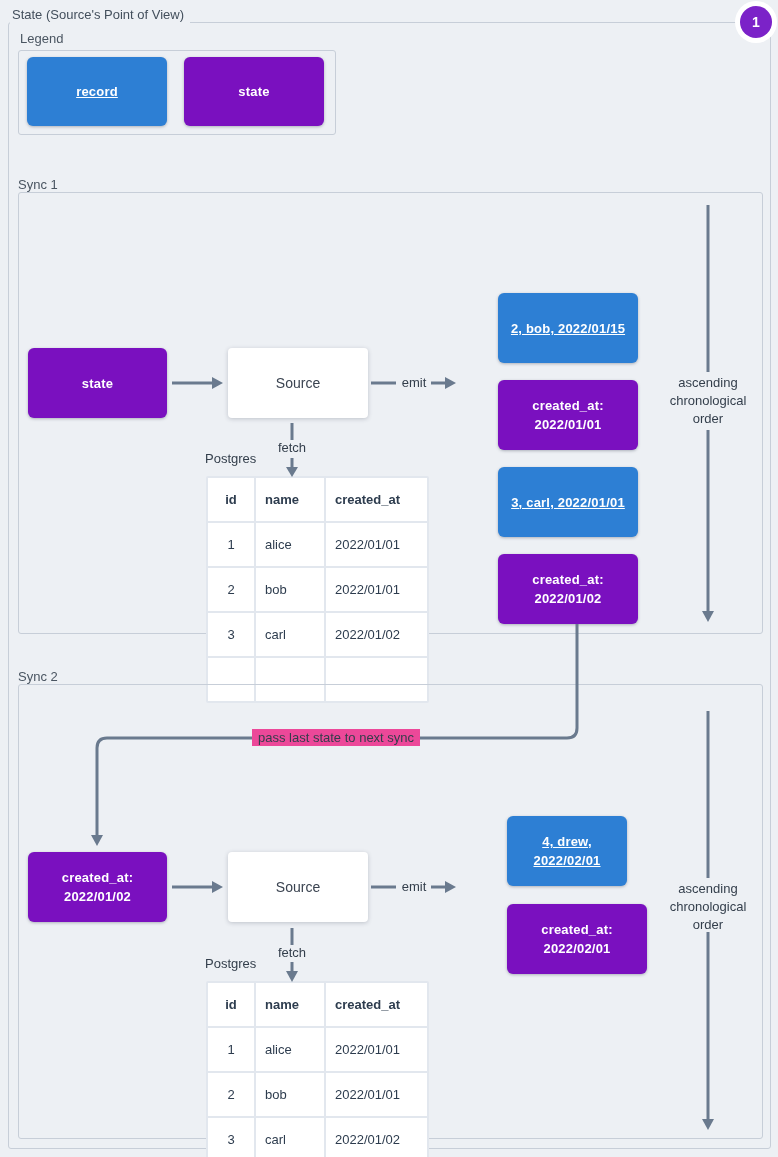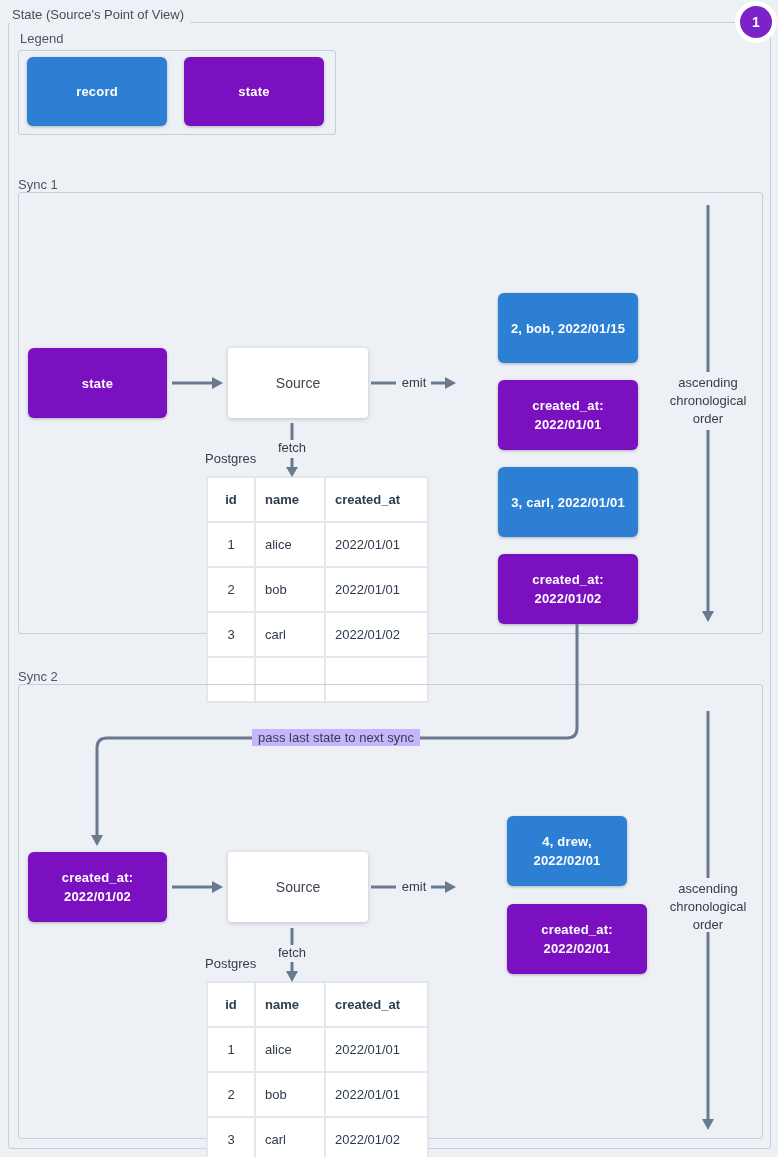--- a/index.html
+++ b/index.html
@@ -10,29 +10,29 @@
     color:#3a4654;
   }
   .gbox{position:absolute;border:1px solid #c7ced8;border-radius:3px;}
   .glabel{position:absolute;font-size:13px;color:#4a5561;white-space:nowrap;}
   .outer-title{position:absolute;left:10px;top:7px;font-size:13px;color:#434f5c;
     background:#edf0f4;padding:0 6px 7px 2px;white-space:nowrap;z-index:2;}
   .node{position:absolute;display:flex;flex-direction:column;align-items:center;
     justify-content:center;border-radius:6px;color:#fff;font-size:13px;font-weight:700;
     letter-spacing:.2px;box-shadow:0 1px 3px rgba(50,60,80,.35);text-align:center;}
   .node span{display:block;line-height:19px;}
-  .record{background:#2d7fd4;}
+  .record{background:#2d7fd4;text-decoration:underline;}
   .state{background:#7a10bf;}
   .src{position:absolute;display:flex;align-items:center;justify-content:center;
     background:#ffffff;border-radius:4px;color:#3a4350;font-size:14px;
     box-shadow:0 1px 4px rgba(50,60,80,.25);}
   .lbl{position:absolute;font-size:13px;color:#333e4b;white-space:nowrap;}
   .asc{position:absolute;width:100px;text-align:center;font-size:13px;color:#333e4b;line-height:18px;}
   .asc span{display:block;}
-  .passlbl{position:absolute;font-size:13px;color:#333e4b;background:#c4b5fd;
+  .passlbl{position:absolute;font-size:13px;color:#333e4b;background:#ec4899;
     padding:1px 6px;white-space:nowrap;z-index:2;}
   table.tbl{position:absolute;border-collapse:separate;border-spacing:2px;
     background:#e2e7ee;border-radius:2px;}
   table.tbl th,table.tbl td{background:#ffffff;height:27px;font-size:13px;
     color:#2d3c4e;padding:8px;}
   table.tbl th{font-weight:700;}
   .c-id{width:30px;text-align:center;}
   .c-nm{width:51px;text-align:left;padding-left:9px !important;}
   .c-dt{width:84px;text-align:left;padding-left:9px !important;}
   .badge-ring{position:absolute;left:735px;top:1px;width:42px;height:42px;border-radius:50%;

